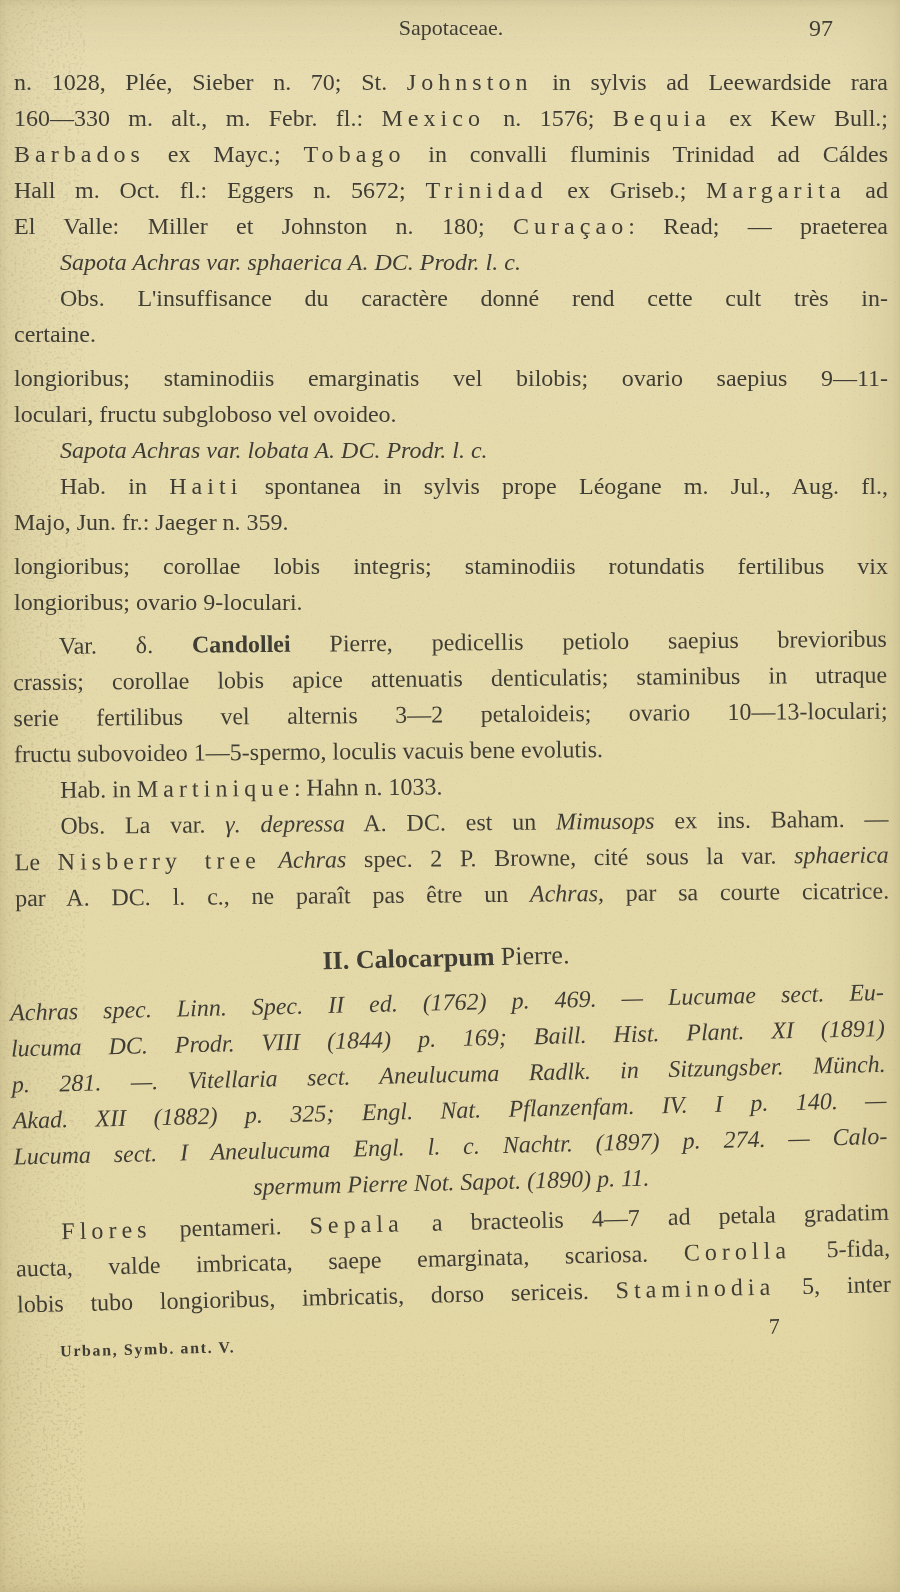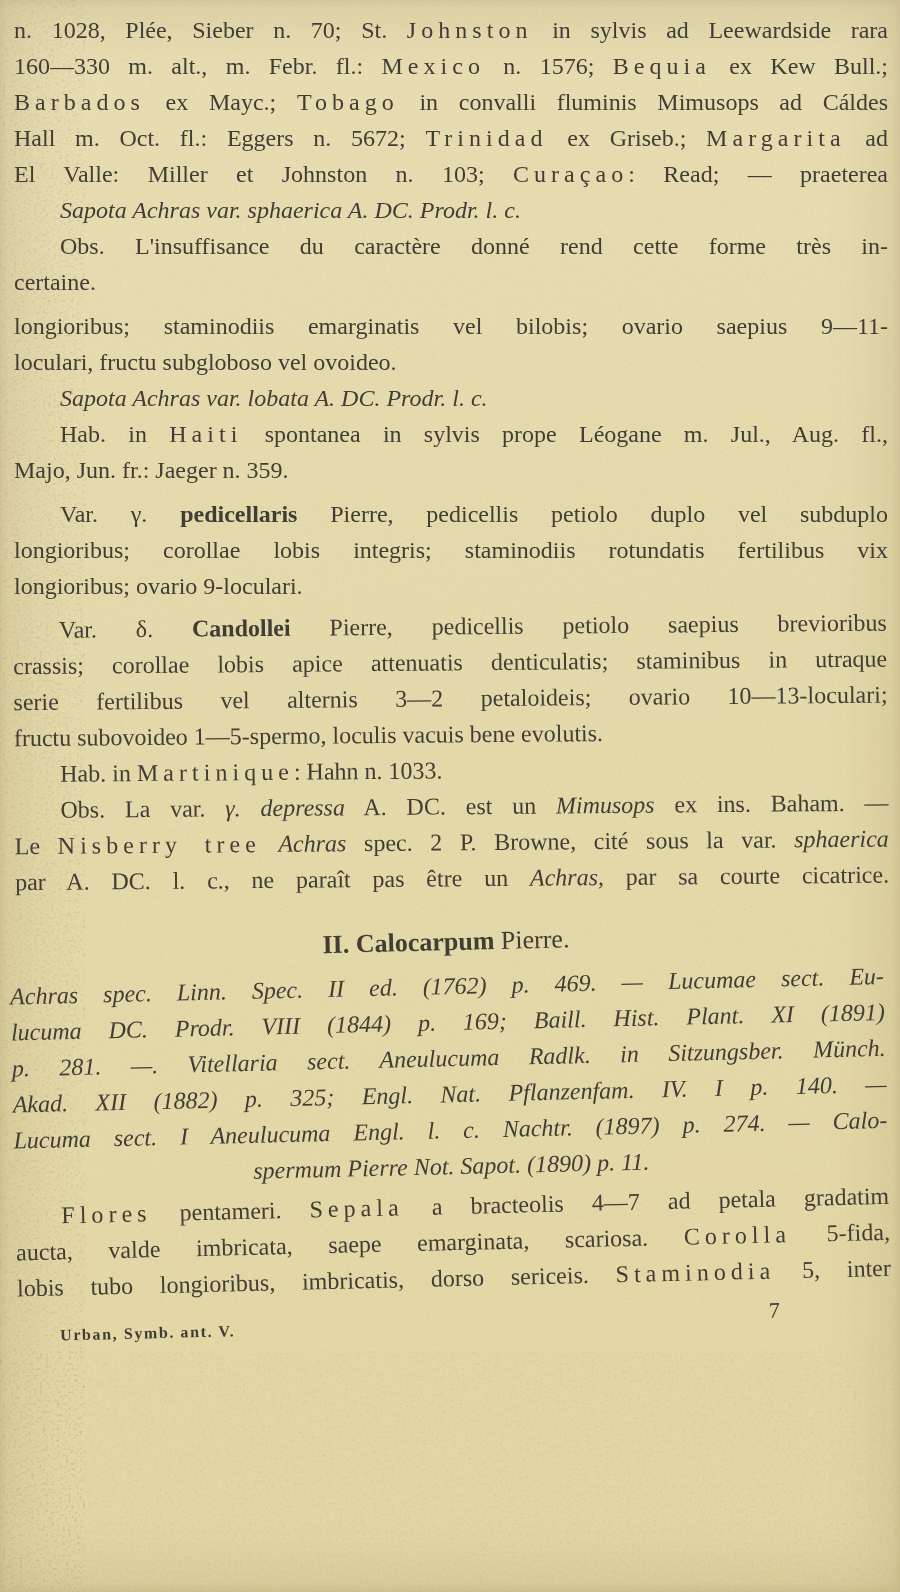--- a/index.html
+++ b/index.html
@@ -55,51 +55,54 @@
         <feColorMatrix in="n" type="matrix" values="0 0 0 0 0.45  0 0 0 0 0.38  0 0 0 0 0.22  1.6 0 0 0 -0.85"></feColorMatrix>
       </filter>
     </defs>
     <rect x="0" y="0" width="900" height="1592" filter="url(#speck)" opacity="0.5"></rect>
     <rect x="0" y="0" width="85" height="1592" filter="url(#speck2)" opacity="0.75"></rect>
     <rect x="0" y="1350" width="900" height="242" filter="url(#speck2)" opacity="0.35"></rect>
   </svg>
 
   <div class="content">
 
+    <div class="hdr">
+      <span class="ttl">Sapotaceae.</span>
+      <span class="pg">97</span>
+    </div>
 
     <div>
       <div class="ln j"><span>n. 1028, Plée, Sieber n. 70; St. </span><span class="s">Johnston</span><span> in sylvis ad Leewardside rara</span></div>
       <div class="ln j"><span>160—330 m. alt., m. Febr. fl.: </span><span class="s">Mexico</span><span> n. 1576; </span><span class="s">Bequia</span><span> ex Kew Bull.;</span></div>
-      <div class="ln j"><span class="s">Barbados</span><span> ex Mayc.; </span><span class="s">Tobago</span><span> in convalli fluminis Mimusops ad Cáldes</span></div>
+      <div class="ln j"><span class="s">Barbados</span><span> ex Mayc.; </span><span class="s">Tobago</span><span> in convalli fluminis Trinidad ad Cáldes</span></div>
       <div class="ln j"><span>Hall m. Oct. fl.: Eggers n. 5672; </span><span class="s">Trinidad</span><span> ex Griseb.; </span><span class="s">Margarita</span><span> ad</span></div>
-      <div class="ln j"><span>El Valle: Miller et Johnston n. 103; </span><span class="s">Curaçao</span><span>: Read; — praeterea</span></div>
+      <div class="ln j"><span>El Valle: Miller et Johnston n. 180; </span><span class="s">Curaçao</span><span>: Read; — praeterea</span></div>
     </div>
 
     <div>
       <div class="ln ind i"><span>Sapota Achras var. sphaerica A. DC. Prodr. l. c.</span></div>
     </div>
     <div>
-      <div class="ln ind j"><span>Obs. L'insuffisance du caractère donné rend cette forme très in-</span></div>
+      <div class="ln ind j"><span>Obs. L'insuffisance du caractère donné rend cette cult très in-</span></div>
       <div class="ln"><span>certaine.</span></div>
     </div>
 
     <div class="vargap">
       <div class="ln j"><span>longioribus; staminodiis emarginatis vel bilobis; ovario saepius 9—11-</span></div>
       <div class="ln"><span>loculari, fructu subgloboso vel ovoideo.</span></div>
     </div>
     <div>
       <div class="ln ind i"><span>Sapota Achras var. lobata A. DC. Prodr. l. c.</span></div>
     </div>
     <div>
       <div class="ln ind j"><span>Hab. in </span><span class="s">Haiti</span><span> spontanea in sylvis prope Léogane m. Jul., Aug. fl.,</span></div>
       <div class="ln"><span>Majo, Jun. fr.: Jaeger n. 359.</span></div>
     </div>
 
     <div class="vargap">
-      <div class="ln ind j"><span>Var. γ. </span><span class="b">pedicellaris</span><span> Pierre, pedicellis petiolo duplo vel subduplo</span></div>
       <div class="ln j"><span>longioribus; corollae lobis integris; staminodiis rotundatis fertilibus vix</span></div>
       <div class="ln"><span>longioribus; ovario 9-loculari.</span></div>
     </div>
     <div>
     </div>
 
     <div class="tiltA">
 
       <div class="vargap">
         <div class="ln ind j"><span>Var. δ. </span><span class="b">Candollei</span><span> Pierre, pedicellis petiolo saepius brevioribus</span></div>

